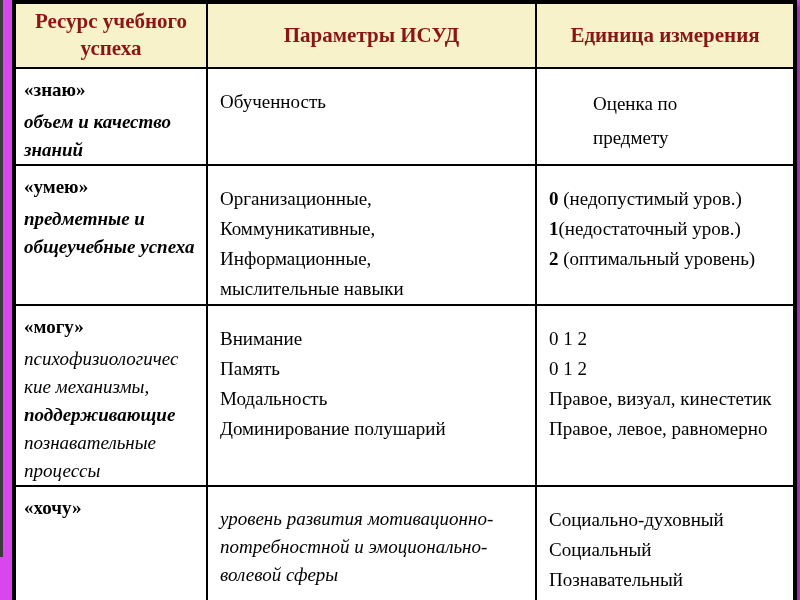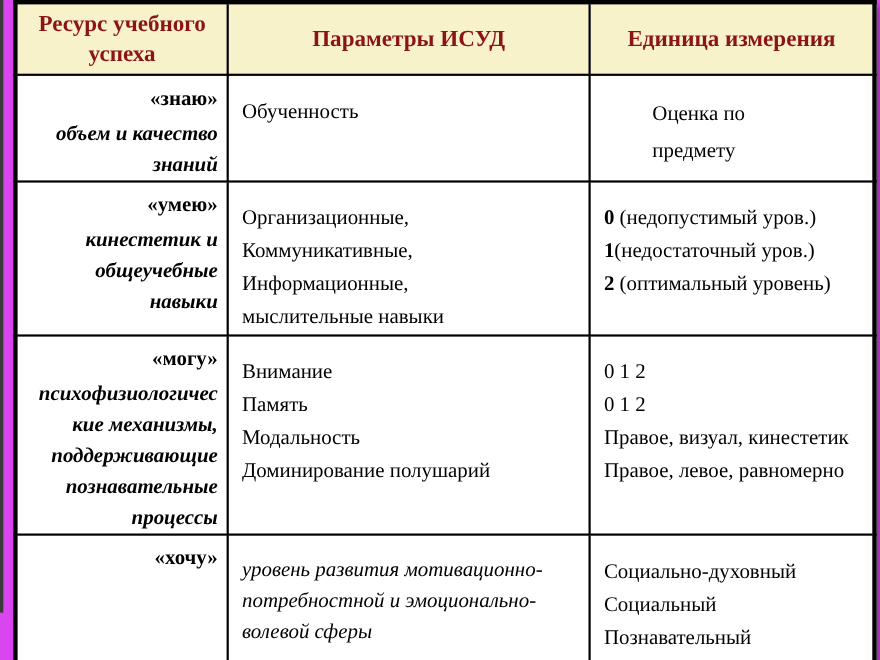--- a/index.html
+++ b/index.html
@@ -46,28 +46,28 @@
     padding: 4px 8px;
   }
   tr.h-head { height: 53px; }
   tr.h-r1 { height: 85px; }
   tr.h-r2 { height: 115px; }
   tr.h-r3 { height: 167px; margin-top: 24px; }
   tr.h-r4 { height: 137px; }
 
   
   td.c1 {
-    text-align: right;
+    text-align: left;
     vertical-align: top;
     padding: 7px 8px 0 8px;
     font-size: 19px;
   }
   .rtitle { font-weight: bold; line-height: 27px; margin-bottom: 5px; }
   .rsub   { font-weight: bold; font-style: italic; line-height: 28px; }
-  .r3-ital { font-style: italic; font-weight: bold; line-height: 28px; }
+  .r3-ital { font-style: italic; font-weight: normal; line-height: 28px; }
   .r3-bold { font-style: italic; font-weight: bold;   line-height: 28px; }
 
   
   td.c2, td.c3 {
     vertical-align: top;
     padding: 18px 8px 0 12px;
     font-size: 19px;
   }
   .line { line-height: 30px; white-space: nowrap; }
   .line-lg { line-height: 34px; white-space: nowrap; margin-left: 44px; }
@@ -105,21 +105,21 @@
         </td>
         <td class="c3">
           <div class="line-lg">Оценка по</div>
           <div class="line-lg">предмету</div>
         </td>
       </tr>
 
       <tr class="h-r2">
         <td class="c1">
           <div class="rtitle">«умею»</div>
-          <div class="rsub">кинестетик и общеучебные навыки</div>
+          <div class="rsub">предметные и общеучебные успеха</div>
         </td>
         <td class="c2">
           <div class="line">Организационные,</div>
           <div class="line">Коммуникативные,</div>
           <div class="line">Информационные,</div>
           <div class="line">мыслительные навыки</div>
         </td>
         <td class="c3">
           <div class="line"><span class="digit">0</span><span> (недопустимый уров.)</span></div>
           <div class="line"><span class="digit">1</span><span>(недостаточный уров.)</span></div>

